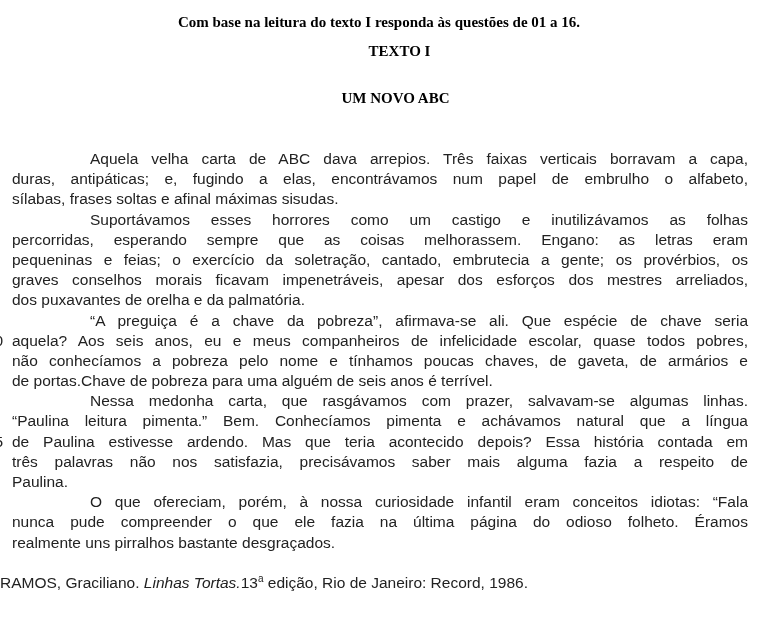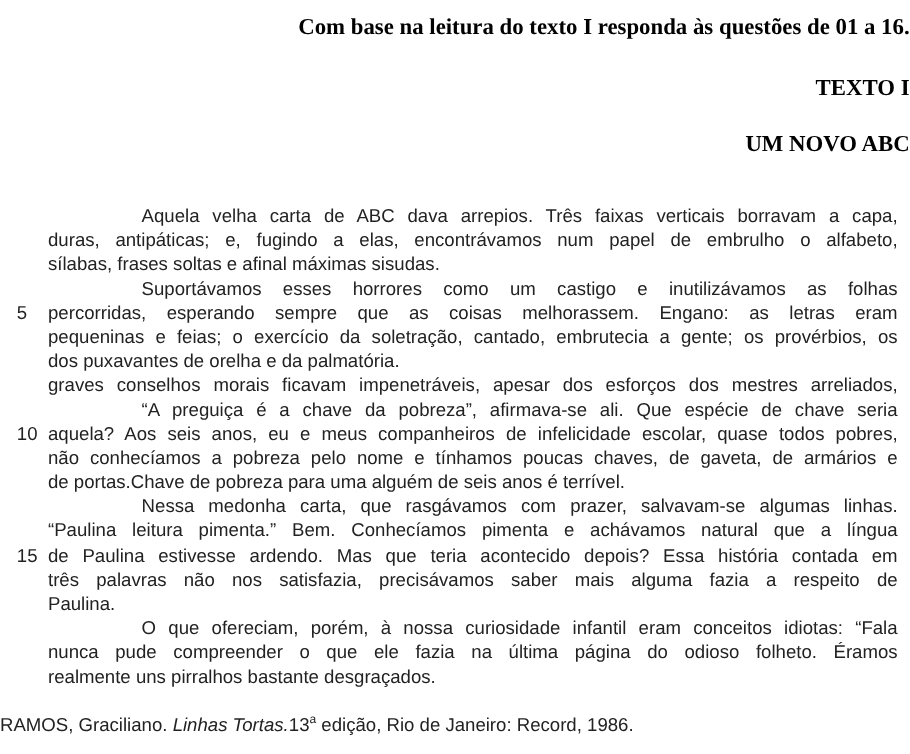--- a/index.html
+++ b/index.html
@@ -13,33 +13,33 @@
     width: 758px;
     height: 628px;
     box-sizing: border-box;
     padding-top: 13px;
     background: #ffffff;
     font-family: "Liberation Sans", "DejaVu Sans", sans-serif;
   }
   .heading {
     font-family: "Liberation Serif", "DejaVu Serif", serif;
     font-weight: bold;
-    font-size: 19px;
+    font-size: 15px;
     line-height: 19px;
     color: #000000;
-    text-align: right;
+    text-align: center;
     white-space: nowrap;
   }
   .instruction { margin-top: 0; }
-  .section-title { margin-top: 32px; padding-left: 41px; }
+  .section-title { margin-top: 10px; padding-left: 41px; }
   .text-title   { margin-top: 28px; padding-left: 33px; }
 
   .body-block {
     margin-top: 41px;
-    padding-left: 40px;
+    padding-left: 12px;
     padding-right: 10px;
     font-size: 15.5px;
     line-height: 20.2px;
     color: #222222;
   }
   .line {
     position: relative;
     text-align: justify;
     text-align-last: justify;
     height: 20.2px;
@@ -83,22 +83,22 @@
 
   <div class="heading text-title">UM NOVO ABC</div>
 
   <div class="body-block" id="body-lines">
       <div class="line ind">Aquela velha carta de ABC dava arrepios. Três faixas verticais borravam a capa,</div>
       <div class="line">duras, antipáticas; e, fugindo a elas, encontrávamos num papel de embrulho o alfabeto,</div>
       <div class="line nojust">sílabas, frases soltas e afinal máximas sisudas.</div>
       <div class="line ind">Suportávamos esses horrores como um castigo e inutilizávamos as folhas</div>
       <div class="line"><span class="lnum">5</span>percorridas, esperando sempre que as coisas melhorassem. Engano: as letras eram</div>
       <div class="line">pequeninas e feias; o exercício da soletração, cantado, embrutecia a gente; os provérbios, os</div>
+      <div class="line">graves conselhos morais ficavam impenetráveis, apesar dos esforços dos mestres arreliados,</div>
       <div class="line nojust">dos puxavantes de orelha e da palmatória.</div>
-      <div class="line">graves conselhos morais ficavam impenetráveis, apesar dos esforços dos mestres arreliados,</div>
       <div class="line ind">“A preguiça é a chave da pobreza”, afirmava-se ali. Que espécie de chave seria</div>
       <div class="line"><span class="lnum">10</span>aquela? Aos seis anos, eu e meus companheiros de infelicidade escolar, quase todos pobres,</div>
       <div class="line">não conhecíamos a pobreza pelo nome e tínhamos poucas chaves, de gaveta, de armários e</div>
       <div class="line nojust">de portas.Chave de pobreza para uma alguém de seis anos é terrível.</div>
       <div class="line ind">Nessa medonha carta, que rasgávamos com prazer, salvavam-se algumas linhas.</div>
       <div class="line">“Paulina leitura pimenta.” Bem. Conhecíamos pimenta e achávamos natural que a língua</div>
       <div class="line"><span class="lnum">15</span>de Paulina estivesse ardendo. Mas que teria acontecido depois? Essa história contada em</div>
       <div class="line">três palavras não nos satisfazia, precisávamos saber mais alguma fazia a respeito de</div>
       <div class="line nojust">Paulina.</div>
       <div class="line ind">O que ofereciam, porém, à nossa curiosidade infantil eram conceitos idiotas: “Fala</div>

